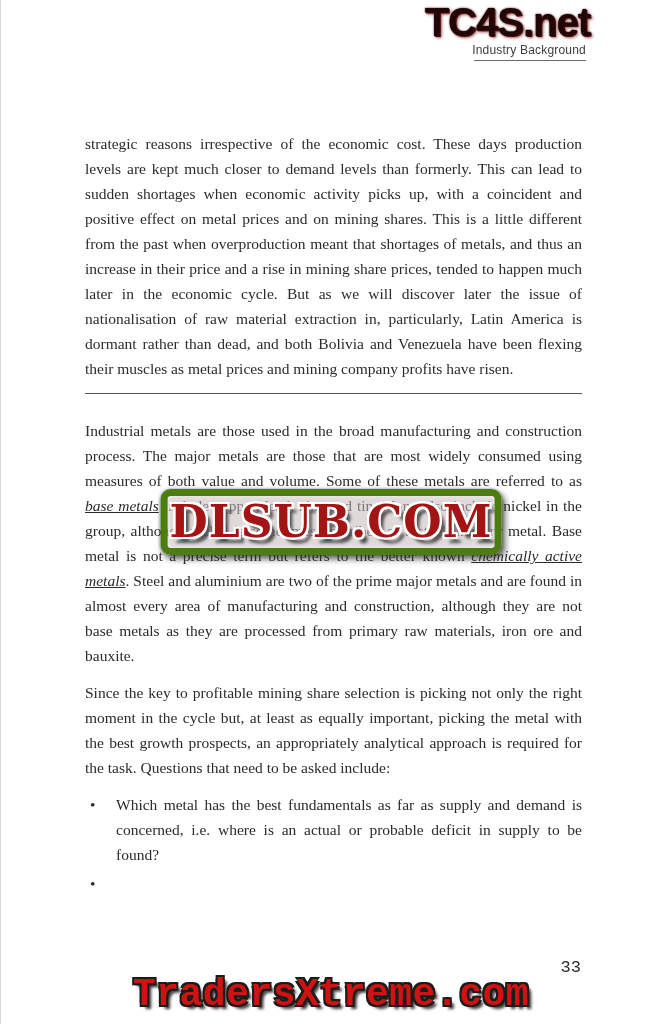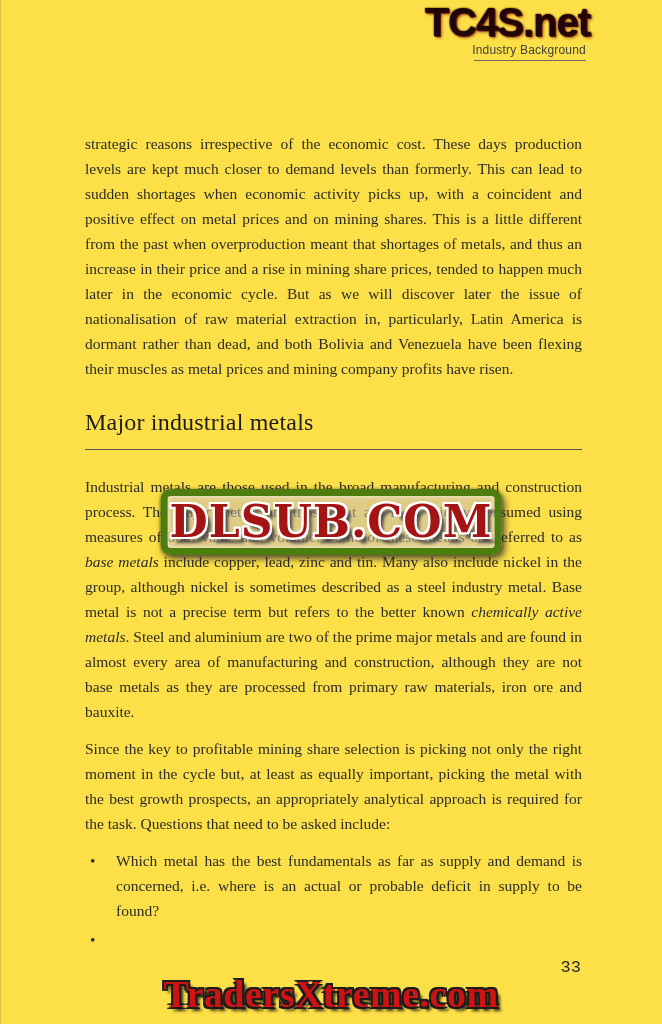--- a/index.html
+++ b/index.html
@@ -1,20 +1,20 @@
 <!DOCTYPE html>
 <html style="--logo_dark: #200606; --wm_red: #a51414; --footer_red: #cf1212;"><head>
 <meta charset="utf-8">
 <style>
   html,body{margin:0;padding:0;background:#9a9a9a;}
   .page{
     position:relative;
     width:662px;height:1024px;
     margin:0 auto;
-    background:#fde047;
+    background:#ffffff;
     font-family:"Liberation Serif", serif;
     color:#2b2b2b;
     overflow:hidden;
     box-shadow:0 0 4px rgba(0,0,0,.4);
   }
   .page::before{ 
     content:"";position:absolute;left:0;top:0;width:1px;height:100%;
     background:rgba(0,0,0,.15);
   }
 
@@ -35,21 +35,21 @@
     position:absolute;top:60px;right:76px;width:112px;height:0;
     border-top:1px solid #6a6a6a;
   }
 
   
   .content{
     position:absolute;left:85px;top:99px;width:497px;
     font-size:15.5px;line-height:25px;text-align:justify;margin-top:32px;
   }
   .para{margin:0 0 12px 0;}
-  .para em{font-style:italic;}
+  .para em{font-style:italic;text-decoration:underline;}
   h1.section-heading{
     font-size:24px;font-weight:400;color:#1d1d1d;
     margin:26px 0 0 0;letter-spacing:.2px;text-align:left;line-height:30px;
   }
   .heading-rule{border:none;border-top:1px solid #555;margin:12px 0 24px 0;}
 
   ul.bullet-list{list-style:none;margin:12px 0 0 0;padding:0;}
   ul.bullet-list li{position:relative;padding-left:31px;margin:0 0 4px 0;}
   ul.bullet-list .bullet-marker{
     position:absolute;left:5px;top:0;font-size:15.5px;color:#2b2b2b;
@@ -67,21 +67,21 @@
     font-family:"DejaVu Serif", serif;font-weight:bold;
     font-size:44px;line-height:52px;letter-spacing:1px;
     color:var(--wm_red,#a51414);
     text-shadow:-2px -2px 0 #fff, 2px -2px 0 #fff, -2px 2px 0 #fff, 2px 2px 0 #fff,
                  0 -2px 0 #fff, 0 2px 0 #fff, -2px 0 0 #fff, 2px 0 0 #fff,
                  5px 6px 3px rgba(70,70,70,.9);
     white-space:nowrap;
   }
   .wm-footer{
     position:absolute;bottom:8px;left:50%;transform:translateX(-50%);
-    font-family:Liberation Serif, serif;font-weight:bold;
+    font-family:Liberation Mono, monospace;font-weight:bold;
     font-size:38px;letter-spacing:.5px;white-space:nowrap;
     color:var(--footer_red,#cf1212);
     text-shadow:-2px -2px 0 #1c1c1c, 2px -2px 0 #1c1c1c, -2px 2px 0 #1c1c1c,
                  2px 2px 0 #1c1c1c, 0 2px 0 #1c1c1c, 0 -2px 0 #1c1c1c,
                  4px 4px 3px rgba(20,20,20,.85);
   }
 
   .page-number{
     position:absolute;right:81px;bottom:47px;
     font-size:17px;color:#2b2b2b;font-family:Liberation Mono, monospace;
@@ -93,21 +93,20 @@
 <div class="page">
 
   <div class="logo">TC4S.net</div>
   <div class="header-sub">Industry Background</div>
   <div class="header-rule"></div>
 
   <div class="content">
 
     <p class="para">strategic reasons irrespective of the economic cost. These days production levels are kept much closer to demand levels than formerly. This can lead to sudden shortages when economic activity picks up, with a coincident and positive effect on metal prices and on mining shares. This is a little different from the past when overproduction meant that shortages of metals, and thus an increase in their price and a rise in mining share prices, tended to happen much later in the economic cycle. But as we will discover later the issue of nationalisation of raw material extraction in, particularly, Latin America is dormant rather than dead, and both Bolivia and Venezuela have been flexing their muscles as metal prices and mining company profits have risen.</p>
 
-    <h1 class="section-heading">Major industrial metals</h1>
     <div class="heading-rule"></div>
 
     <p class="para"><span>Industrial metals are those used in the broad manufacturing and construction process. The major metals are those that are most widely consumed using measures of both value and volume. Some of these metals are referred to as </span><em>base metals</em><span> include copper, lead, zinc and tin. Many also include nickel in the group, although nickel is sometimes described as a steel industry metal. Base metal is not a precise term but refers to the better known </span><em>chemically active metals</em><span>. Steel and aluminium are two of the prime major metals and are found in almost every area of manufacturing and construction, although they are not base metals as they are processed from primary raw materials, iron ore and bauxite.</span></p>
 
     <p class="para">Since the key to profitable mining share selection is picking not only the right moment in the cycle but, at least as equally important, picking the metal with the best growth prospects, an appropriately analytical approach is required for the task. Questions that need to be asked include:</p>
 
     <ul class="bullet-list">
       <li>
         <span class="bullet-marker">•</span>
         <span>Which metal has the best fundamentals as far as supply and demand is concerned, i.e. where is an actual or probable deficit in supply to be found?</span>

